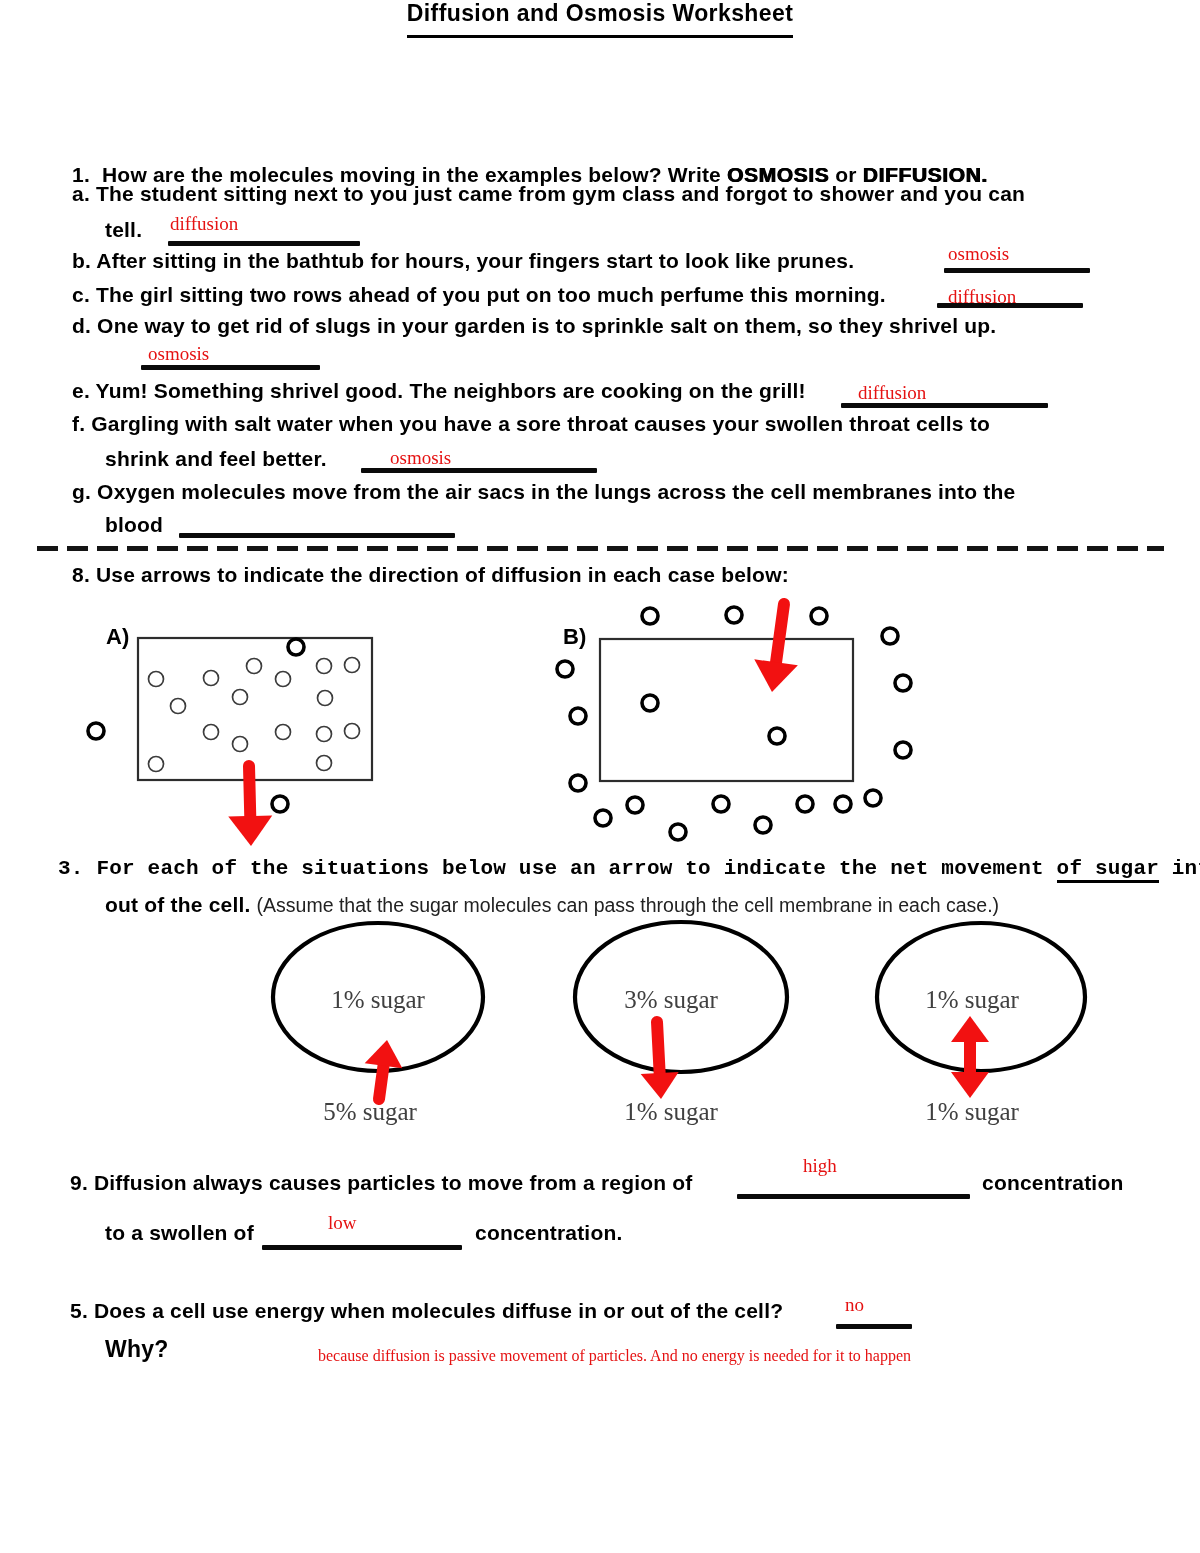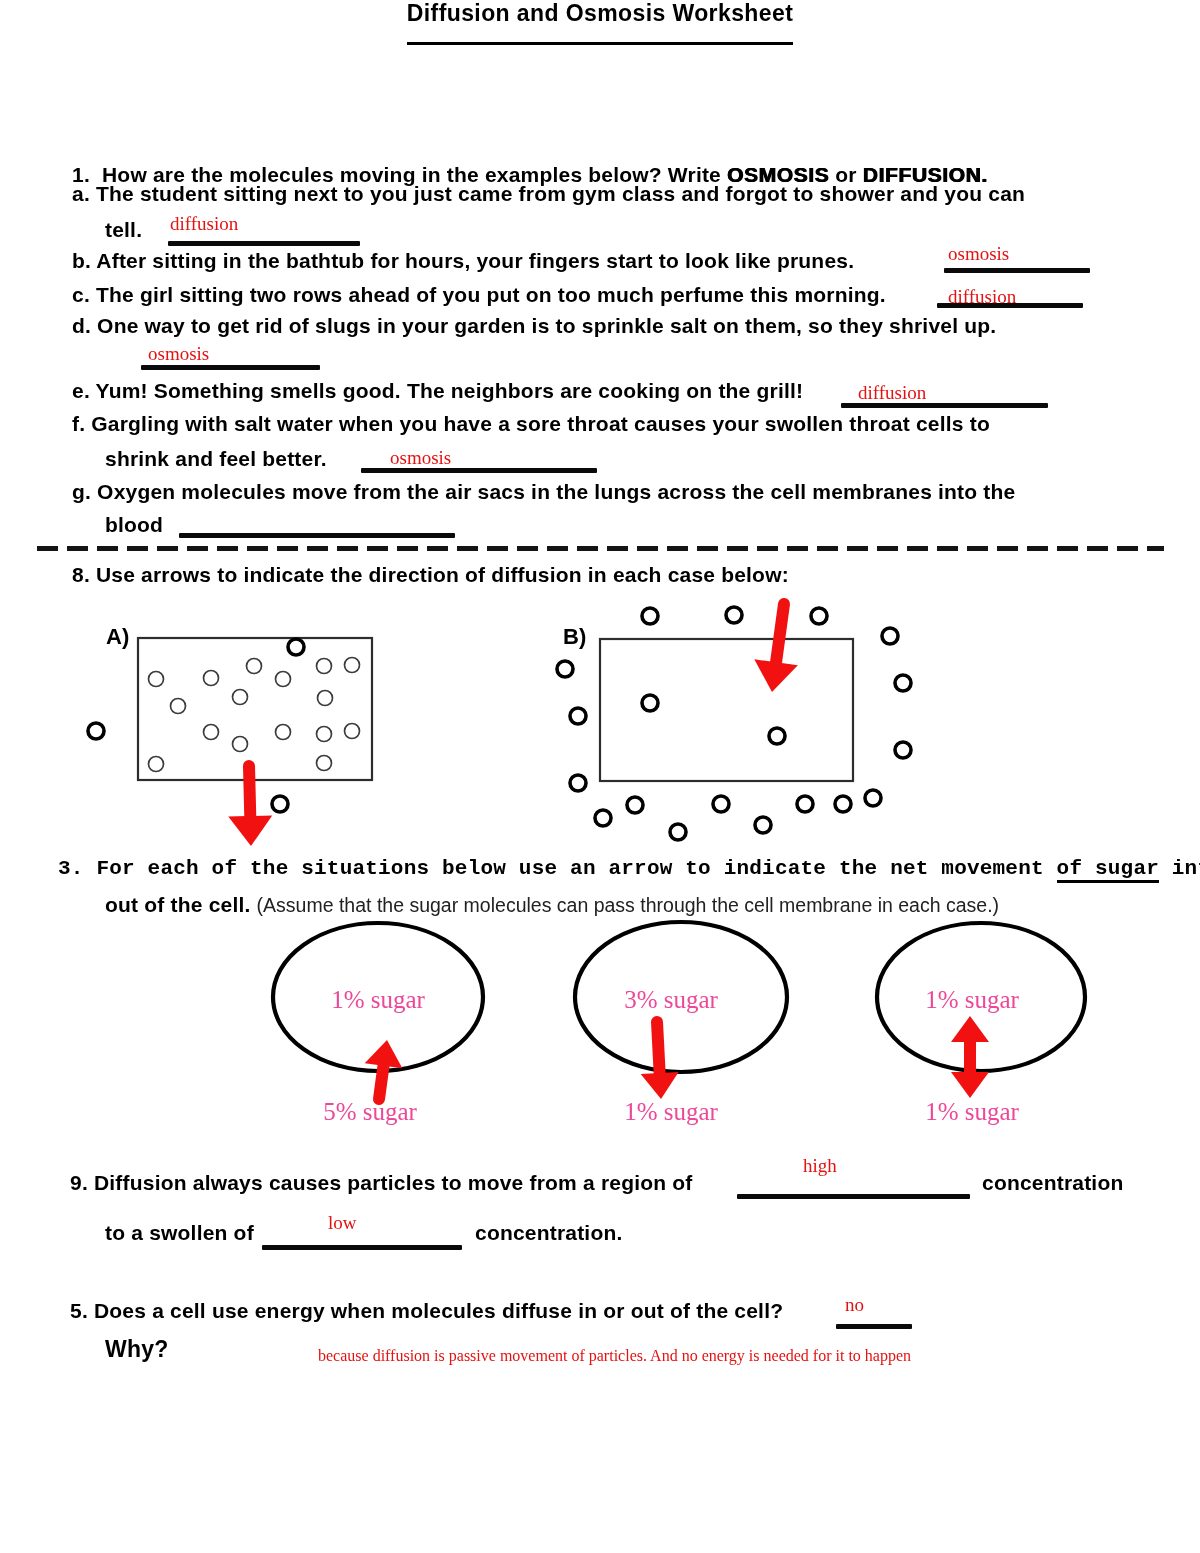--- a/index.html
+++ b/index.html
@@ -1,31 +1,31 @@
 <!DOCTYPE html>
 <html style="--answer-red: #e51212;"><head>
 <meta charset="utf-8">
 <style>
   html,body{margin:0;padding:0;background:#fff;}
   #sheet{position:relative;width:1200px;height:1553px;background:#fff;overflow:hidden;
          font-family:"Liberation Sans",sans-serif;color:#000;}
   .line{position:absolute;white-space:nowrap;font-weight:700;font-size:21px;letter-spacing:.2px;}
-  .title{font-size:23px;letter-spacing:.4px;border-bottom:3px solid #000;padding-bottom:16px;}
+  .title{font-size:23px;letter-spacing:.4px;border-bottom:3px solid #000;padding-bottom:9px;}
   .xbold{text-shadow:.6px 0 0 currentColor,-.3px 0 0 currentColor;letter-spacing:.6px;}
   .usub{border-bottom:3px solid #000;padding-bottom:0px;}
   .note{font-weight:400;font-size:19.5px;letter-spacing:0;color:#222;}
   .hand{position:absolute;font-family:"Liberation Serif",serif;color:var(--answer-red,#e51212);
         font-size:19px;white-space:nowrap;font-weight:400;text-align:center;}
   .hand-lg{font-size:16px;}
   .blank{position:absolute;background:#0a0a0a;height:5px;border-radius:1px;}
   .divider{position:absolute;height:5px;
      background:repeating-linear-gradient(90deg,#141414 0 21px,transparent 21px 30px);}
   .dlabel{position:absolute;font-weight:700;font-size:22px;}
   .cellText{position:absolute;width:170px;text-align:center;font-family:"Liberation Serif",serif;
-        font-size:25px;color:#ec4899;white-space:nowrap;}
+        font-size:25px;color:#404040;white-space:nowrap;}
   #overlay{position:absolute;left:0;top:0;pointer-events:none;}
 </style>
 </head>
 <body>
 
 <div id="sheet">
 
   <div class="line" style="left:0;top:68;width:1200px;text-align:center;"><span class="title">Diffusion and Osmosis Worksheet</span></div>
 
   <div class="line" style="left:72px;top:139px;margin-top:24px;">
@@ -60,21 +60,21 @@
 
   <div class="line" style="left:72px;top:314px;">
     <span>d.</span>
     <span>One way to get rid of slugs in your garden is to sprinkle salt on them, so they shrivel up.</span>
   </div>
   <span class="hand" style="left:148px;top:343px;">osmosis</span>
   <div class="blank" style="left:141px;top:365px;width:179px;"></div>
 
   <div class="line" style="left:72px;top:379px;">
     <span>e.</span>
-    <span>Yum! Something smells good. The neighbors are cooking on the grill!</span>
+    <span>Yum! Something shrivel good. The neighbors are cooking on the grill!</span>
   </div>
   <span class="hand" style="left:858px;top:382px;">diffusion</span>
   <div class="blank" style="left:841px;top:403px;width:207px;"></div>
 
   <div class="line" style="left:72px;top:412px;">
     <span>f.</span>
     <span>Gargling with salt water when you have a sore throat causes your swollen throat cells to</span>
   </div>
   <div class="line" style="left:105px;top:447px;"><span>shrink and feel better.</span></div>
   <span class="hand" style="left:390px;top:447px;">osmosis</span>

